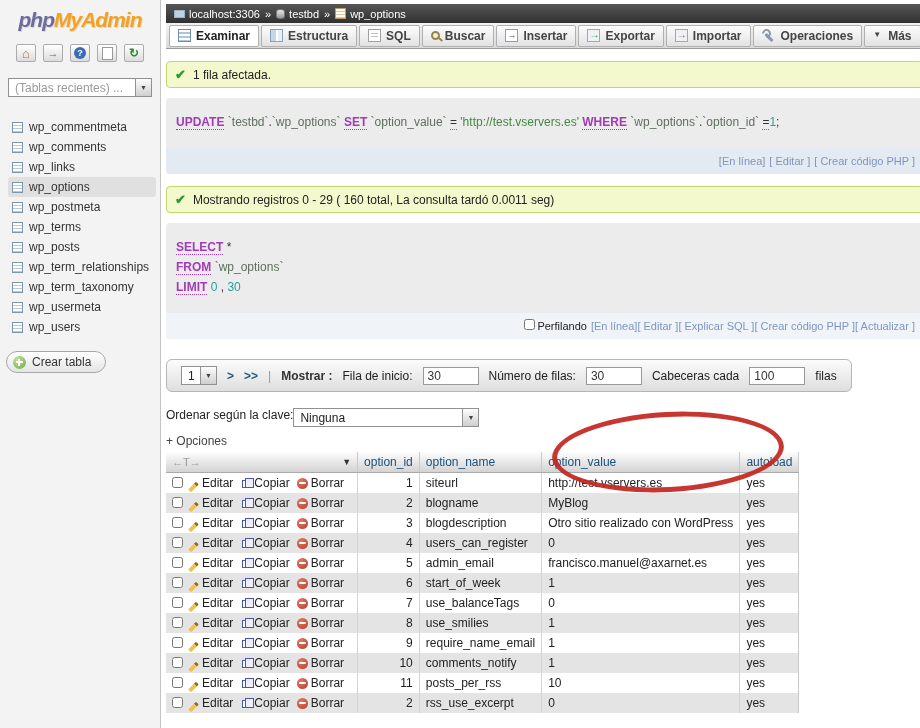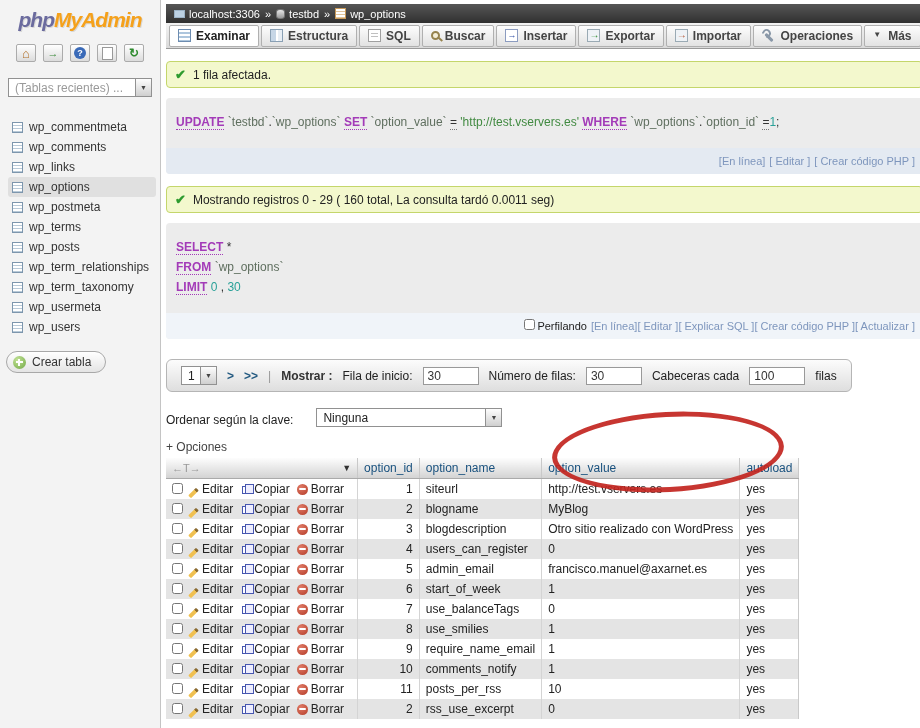--- a/index.html
+++ b/index.html
@@ -80,24 +80,24 @@
   .linksbar .plabel{color:#222}
   .linksbar input{width:11px;height:11px;margin-right:2px}
 
   .pagebar{margin:20px 5px 0;display:inline-flex;align-items:center;gap:10px;background:linear-gradient(#fcfcfc,#dedede);border:1px solid #b5b5b5;border-radius:6px;padding:6px 14px}
   .pagebar .pg{color:#235a81;font-weight:bold;cursor:pointer}
   .pagebar .div{color:#999}
   .pagebar b{color:#333}
   .tin{width:56px;height:18px;border:1px solid #999;font-family:"Liberation Sans",sans-serif;font-size:12px;padding:1px 4px;color:#333;background:#fff}
   .psel{width:36px}
   .psel .v{flex:1}
-  .sortrow{margin:16px 5px 0;display:flex;align-items:flex-end;gap:23px}
+  .sortrow{margin:16px 5px 0;display:flex;align-items:flex-start;gap:0}
   .ssel{width:186px}
   .ssel .v{flex:1}
-  .optrow{margin:13px 5px 2px;color:#444;cursor:pointer}
+  .optrow{margin:7px 5px 2px;color:#444;cursor:pointer}
 
   table.results{margin:4px 5px 0;border-collapse:collapse;table-layout:fixed}
   table.results th{background:linear-gradient(#fdfdfd,#d3d3d3);border-bottom:1px solid #aaa;border-right:1px solid #c9c9c9;padding:3px 6px;text-align:left;height:20px}
   table.results th.c-act{width:132px}
   .acthead{display:flex;justify-content:space-between;align-items:center}
   .arrows{color:#999;font-size:11px;font-weight:normal}
   .sortic{color:#333;font-size:9px;cursor:pointer}
   th .colname{color:#19517e;font-weight:normal;cursor:pointer}
   table.results td{padding:2px 6px;height:20px;border-right:1px solid #d4d4d4;white-space:nowrap;overflow:hidden;color:#222}
   table.results td:last-child,table.results th:last-child{border-right:1px solid #c9c9c9}

